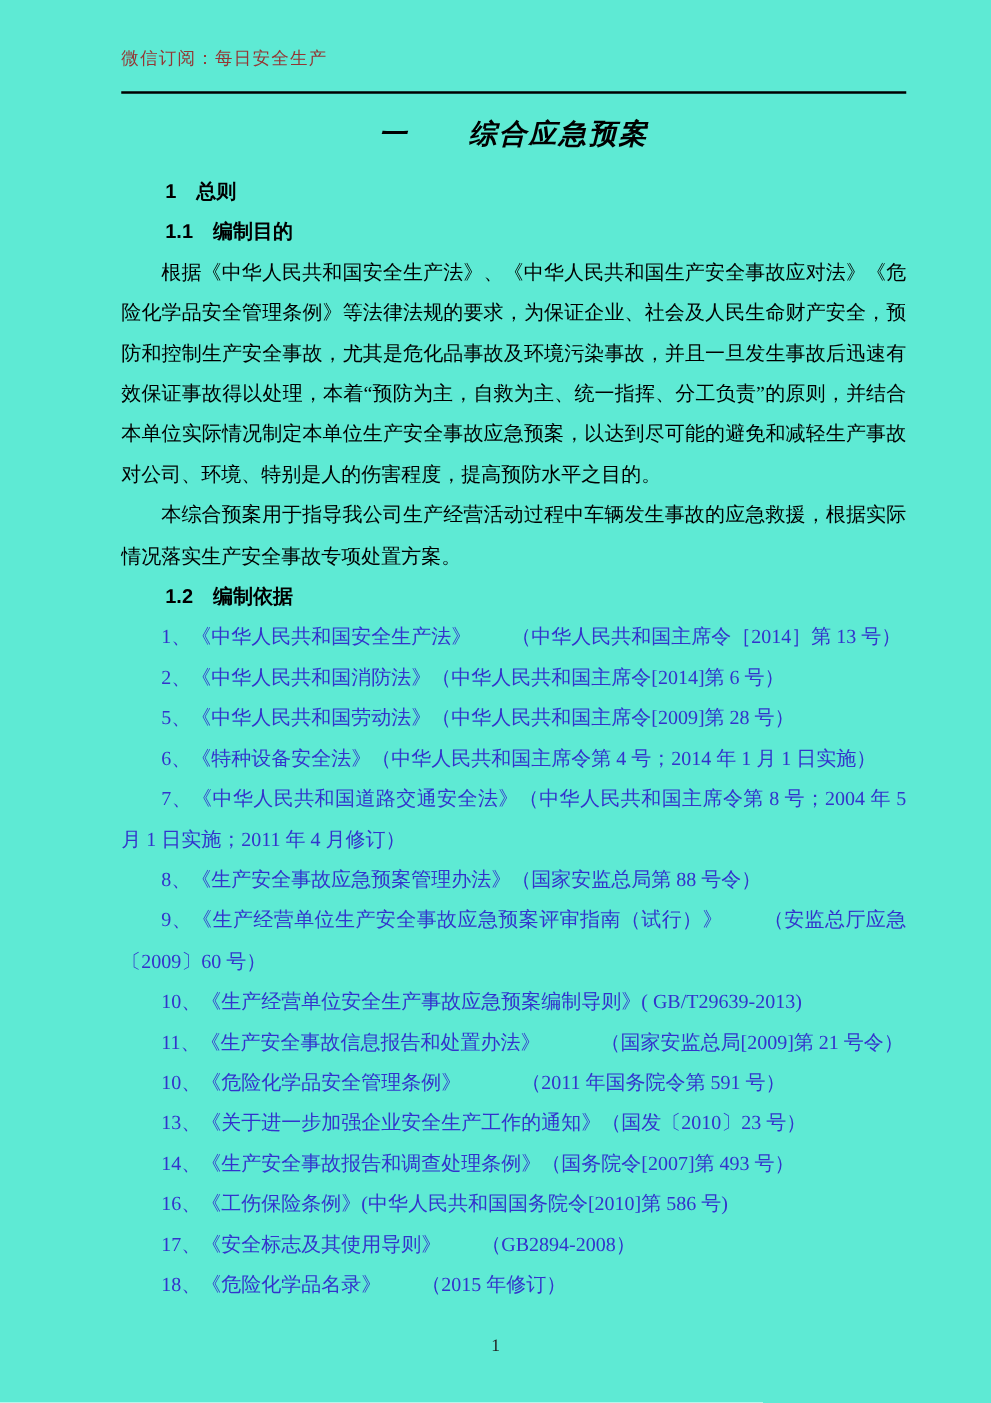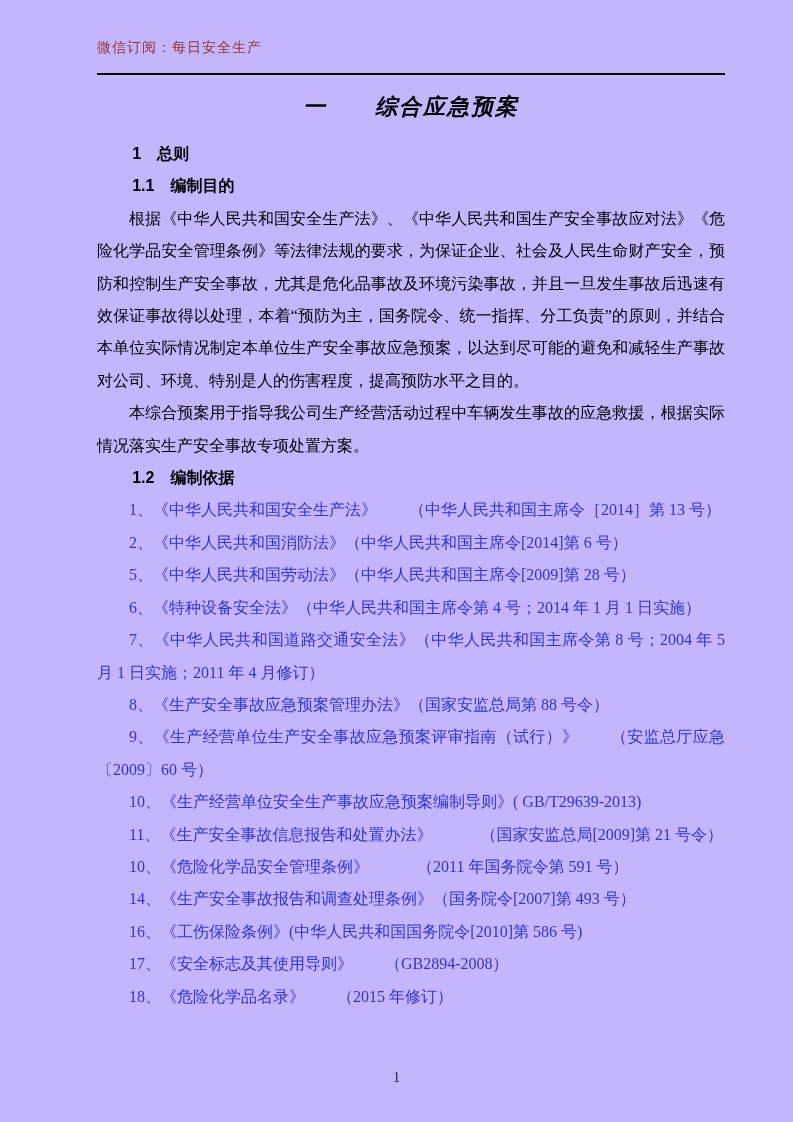--- a/index.html
+++ b/index.html
@@ -5,21 +5,21 @@
   html, body {
     margin: 0;
     padding: 0;
     background: #ffffff;
   }
   .page {
     position: relative;
     width: 793px;
     height: 1122px;
     margin: 0 auto;
-    background: #c4b5fd;
+    background: #5eead4;
     box-sizing: border-box;
     padding: 0 68px 0 97px;
     overflow: hidden;
     font-family: "Liberation Serif", "DejaVu Serif", serif;
     color: #000000;
   }
   .doc-header {
     padding-top: 38px;
     padding-bottom: 16px;
     border-bottom: 2px solid #000000;
@@ -86,37 +86,38 @@
   </div>
 
   <div class="doc-title">一　　综合应急预案</div>
 
   <div class="content">
 
     <p class="sec-heading first">1　总则</p>
 
     <p class="sec-heading">1.1　编制目的</p>
 
-    <p class="para">根据《中华人民共和国安全生产法》、《中华人民共和国生产安全事故应对法》《危险化学品安全管理条例》等法律法规的要求，为保证企业、社会及人民生命财产安全，预防和控制生产安全事故，尤其是危化品事故及环境污染事故，并且一旦发生事故后迅速有效保证事故得以处理，本着“预防为主，国务院令、统一指挥、分工负责”的原则，并结合本单位实际情况制定本单位生产安全事故应急预案，以达到尽可能的避免和减轻生产事故对公司、环境、特别是人的伤害程度，提高预防水平之目的。</p>
+    <p class="para">根据《中华人民共和国安全生产法》、《中华人民共和国生产安全事故应对法》《危险化学品安全管理条例》等法律法规的要求，为保证企业、社会及人民生命财产安全，预防和控制生产安全事故，尤其是危化品事故及环境污染事故，并且一旦发生事故后迅速有效保证事故得以处理，本着“预防为主，自救为主、统一指挥、分工负责”的原则，并结合本单位实际情况制定本单位生产安全事故应急预案，以达到尽可能的避免和减轻生产事故对公司、环境、特别是人的伤害程度，提高预防水平之目的。</p>
 
     <p class="para">本综合预案用于指导我公司生产经营活动过程中车辆发生事故的应急救援，根据实际情况落实生产安全事故专项处置方案。</p>
 
     <p class="sec-heading">1.2　编制依据</p>
 
     <div class="references">
       <p class="ref-item">1、《中华人民共和国安全生产法》　　（中华人民共和国主席令［2014］第 13 号）</p>
       <p class="ref-item">2、《中华人民共和国消防法》（中华人民共和国主席令[2014]第 6 号）</p>
       <p class="ref-item">5、《中华人民共和国劳动法》（中华人民共和国主席令[2009]第 28 号）</p>
       <p class="ref-item">6、《特种设备安全法》（中华人民共和国主席令第 4 号；2014 年 1 月 1 日实施）</p>
       <p class="ref-item">7、《中华人民共和国道路交通安全法》（中华人民共和国主席令第 8 号；2004 年 5 月 1 日实施；2011 年 4 月修订）</p>
       <p class="ref-item">8、《生产安全事故应急预案管理办法》（国家安监总局第 88 号令）</p>
       <p class="ref-item">9、《生产经营单位生产安全事故应急预案评审指南（试行）》　　（安监总厅应急〔2009〕60 号）</p>
       <p class="ref-item">10、《生产经营单位安全生产事故应急预案编制导则》( GB/T29639-2013)</p>
       <p class="ref-item">11、《生产安全事故信息报告和处置办法》　　　（国家安监总局[2009]第 21 号令）</p>
       <p class="ref-item">10、《危险化学品安全管理条例》　　　（2011 年国务院令第 591 号）</p>
+      <p class="ref-item">13、《关于进一步加强企业安全生产工作的通知》（国发〔2010〕23 号）</p>
       <p class="ref-item">14、《生产安全事故报告和调查处理条例》（国务院令[2007]第 493 号）</p>
       <p class="ref-item">16、《工伤保险条例》(中华人民共和国国务院令[2010]第 586 号)</p>
       <p class="ref-item">17、《安全标志及其使用导则》　　（GB2894-2008）</p>
       <p class="ref-item">18、《危险化学品名录》　　（2015 年修订）</p>
     </div>
 
   </div>
 
   <div class="page-number">1</div>
 

